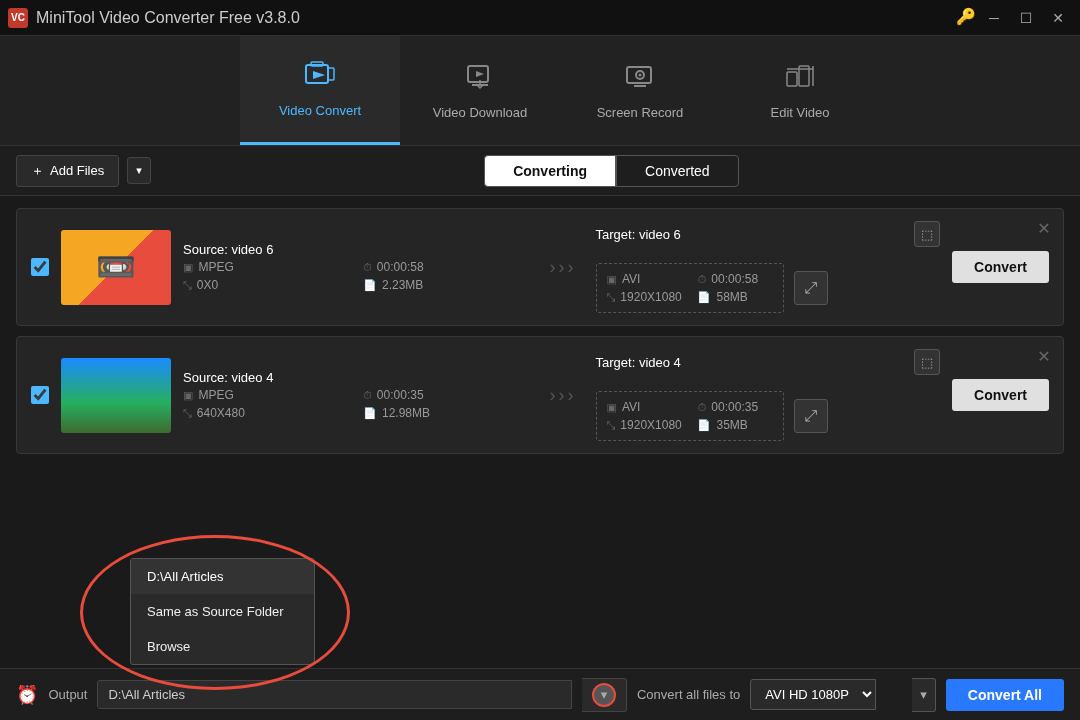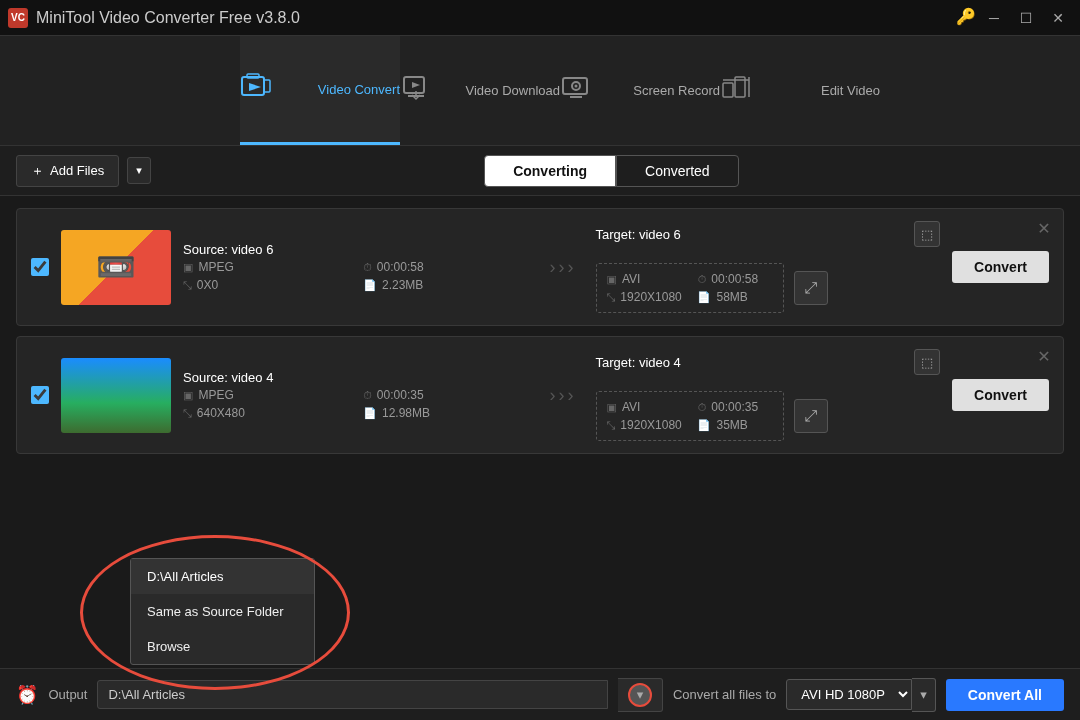--- a/index.html
+++ b/index.html
@@ -66,23 +66,23 @@
     
     #nav-tabs {
       background: #222;
       height: 110px;
       display: flex;
       align-items: center;
       border-bottom: 1px solid #333;
     }
     .nav-tab {
       display: flex;
-      flex-direction: row;
-      align-items: center;
-      justify-content: space-between;
+      flex-direction: column;
+      align-items: center;
+      justify-content: center;
       width: 160px;
       height: 100%;
       cursor: pointer;
       gap: 8px;
       color: #aaa;
       font-size: 13px;
       position: relative;
     }
     .nav-tab.active {
       color: #4db8ff;
@@ -676,20 +676,20 @@
 <div class="red-circle-overlay"></div>
 
 <div id="footer">
   <span id="output-clock-icon">⏰</span>
   <span id="output-label">Output</span>
   <input type="text" id="output-path-input" value="D:\All Articles" style="">
   <div id="output-dropdown-btn">
     <div class="circle-btn">▾</div>
   </div>
   <span id="convert-all-label">Convert all files to</span>
-  <div style="display:flex; align-items:center;">
+  <div style="display:flex; align-items:center;gap:36px;">
     <select id="format-select">
       <option>AVI HD 1080P</option>
     </select>
     <div id="format-dropdown-arrow">▾</div>
   </div>
   <button id="convert-all-btn">Convert All</button>
 </div>
 
 </body></html>

